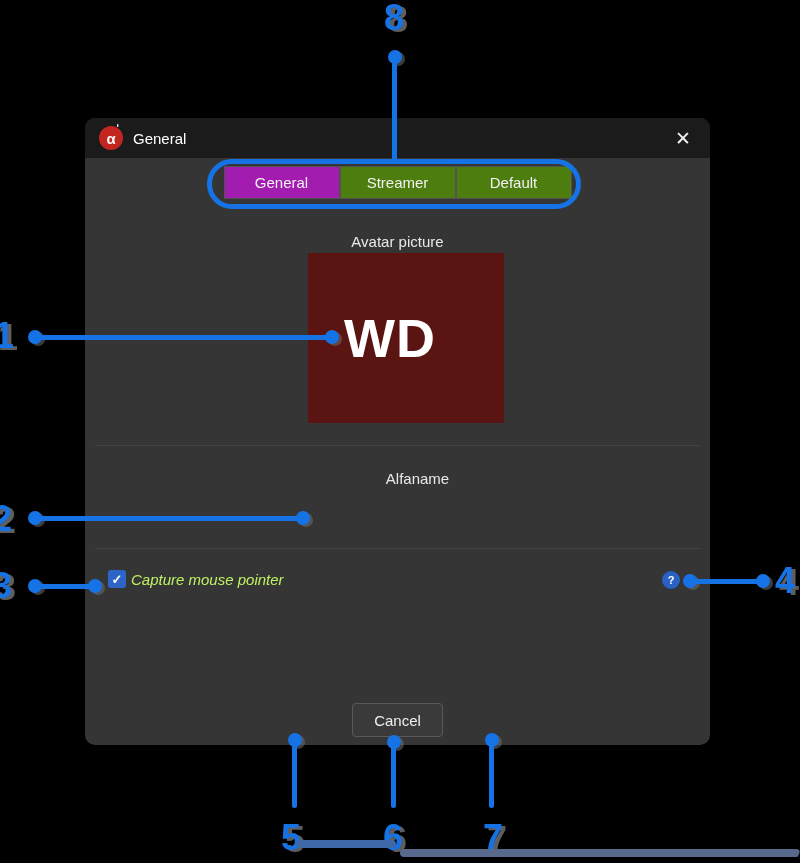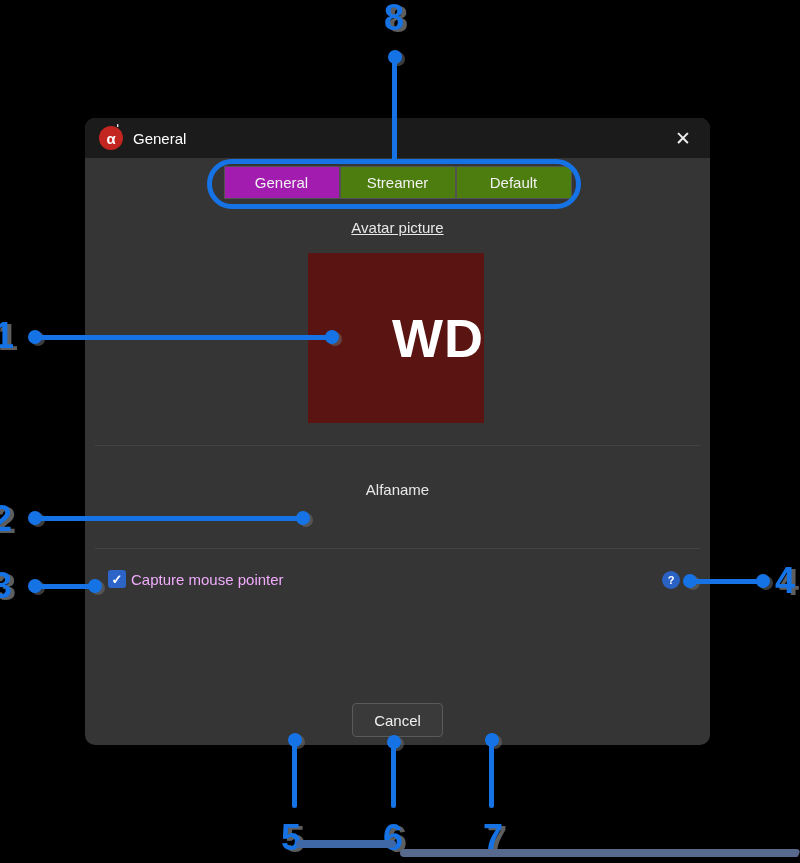--- a/index.html
+++ b/index.html
@@ -21,35 +21,35 @@
                font-size:19px; line-height:26px; text-align:center; cursor:default; }
 
   
   .tabbar { position:absolute; left:0; top:48px; width:100%; display:flex; justify-content:center; }
   .tab { width:116px; height:33px; display:flex; align-items:center; justify-content:center;
          font-size:15px; color:#f2f2f2; background:#4d7c0f; border:1px solid #525252; }
   .tab.selected { background:#a21caf; }
 
   
   .section-label { position:absolute; width:100%; text-align:center; color:#e8e8e8; font-size:15px; }
-  .avatar-label { top:101px;text-decoration:underline; }
-  .avatar-box { position:absolute; left:223px; top:135px; width:176px; height:170px;
-                background:var(--avatar-bg,#5a1411); display:flex; align-items:center; justify-content:flex-end;padding-left:36px; }
+  .avatar-label { top:115px; }
+  .avatar-box { position:absolute; left:223px; top:135px; width:196px; height:170px;
+                background:var(--avatar-bg,#5a1411); display:flex; align-items:center; justify-content:flex-start;padding-left:36px; }
   .avatar-initials { color:#fff; font-size:54px; font-weight:bold; letter-spacing:1px; }
   .divider { position:absolute; left:10px; width:605px; height:1px; background:#444; }
   .divider.d1 { top:327px; }
   .divider.d2 { top:430px; }
-  .alfaname-label { top:363px; }
+  .alfaname-label { top:352px;margin-left:20px; }
   .alfaname-value { position:absolute; width:100%; top:392px; text-align:center;
                     color:var(--link-color,#3570cf); font-size:17px; font-weight:bold; }
 
   .pointer-row { position:absolute; left:23px; top:452px; display:flex; align-items:center; }
   .checkbox { width:18px; height:18px; border-radius:3px; background:#2d64c8; color:#fff;
               display:flex; align-items:center; justify-content:center; font-size:13px; font-weight:bold; }
-  .checkbox-label { margin-left:5px; color:#f0abfc; font-size:15px; }
+  .checkbox-label { margin-left:5px; color:#bef264; font-size:15px;font-style:italic; }
   .help-badge { position:absolute; right:30px; top:453px; width:18px; height:18px; border-radius:50%;
                 background:#2a62c4; color:#fff; font-size:11px; font-weight:bold;
                 display:flex; align-items:center; justify-content:center; }
 
   .footer { position:absolute; left:0; top:585px; width:100%; display:flex; justify-content:center; gap:7px; }
   .btn { width:91px; height:34px; background:#3a3a3a; border:1px solid #5a5a5a; border-radius:4px;
          color:#f0f0f0; font-size:15px; display:flex; align-items:center; justify-content:center; }
 
   
   .anno { position:absolute; pointer-events:none; }

